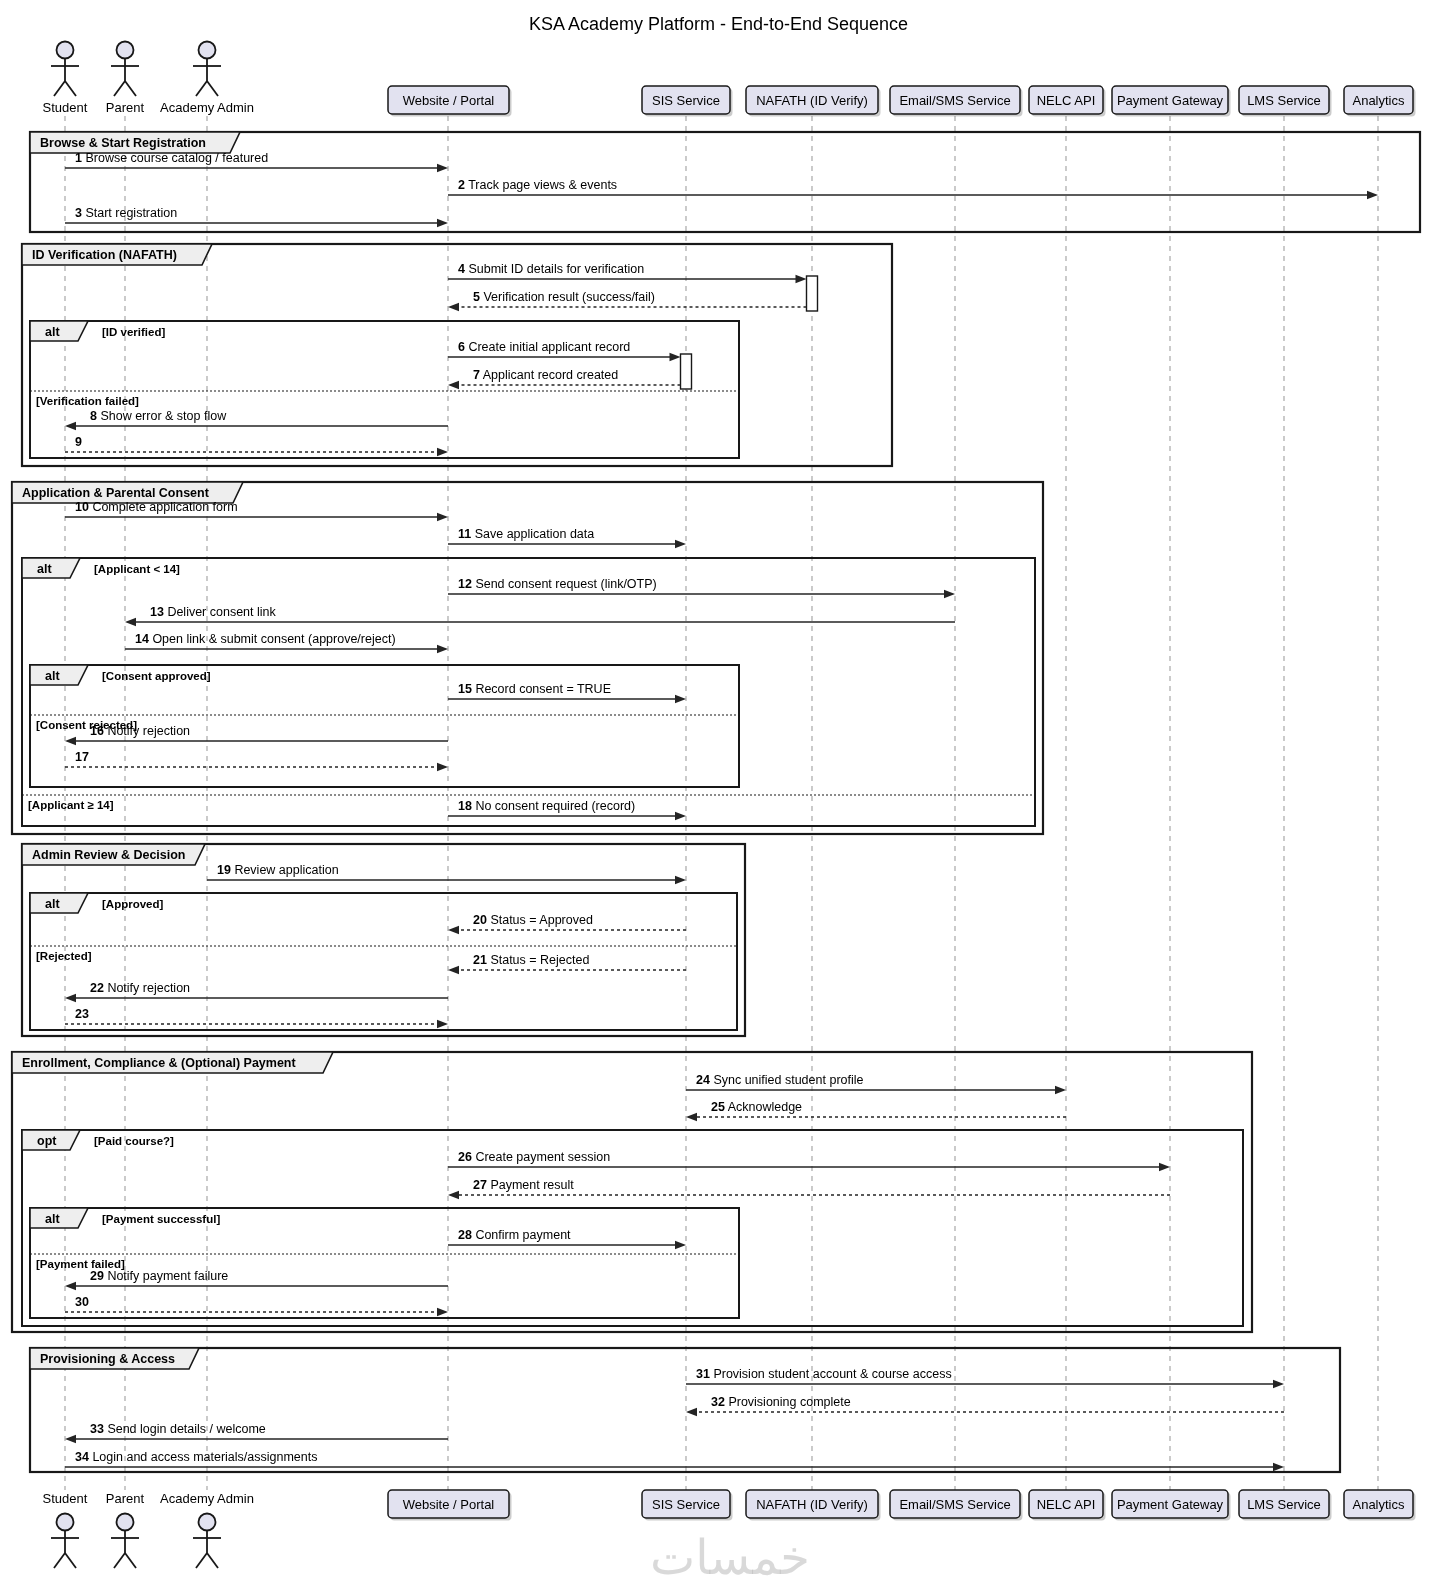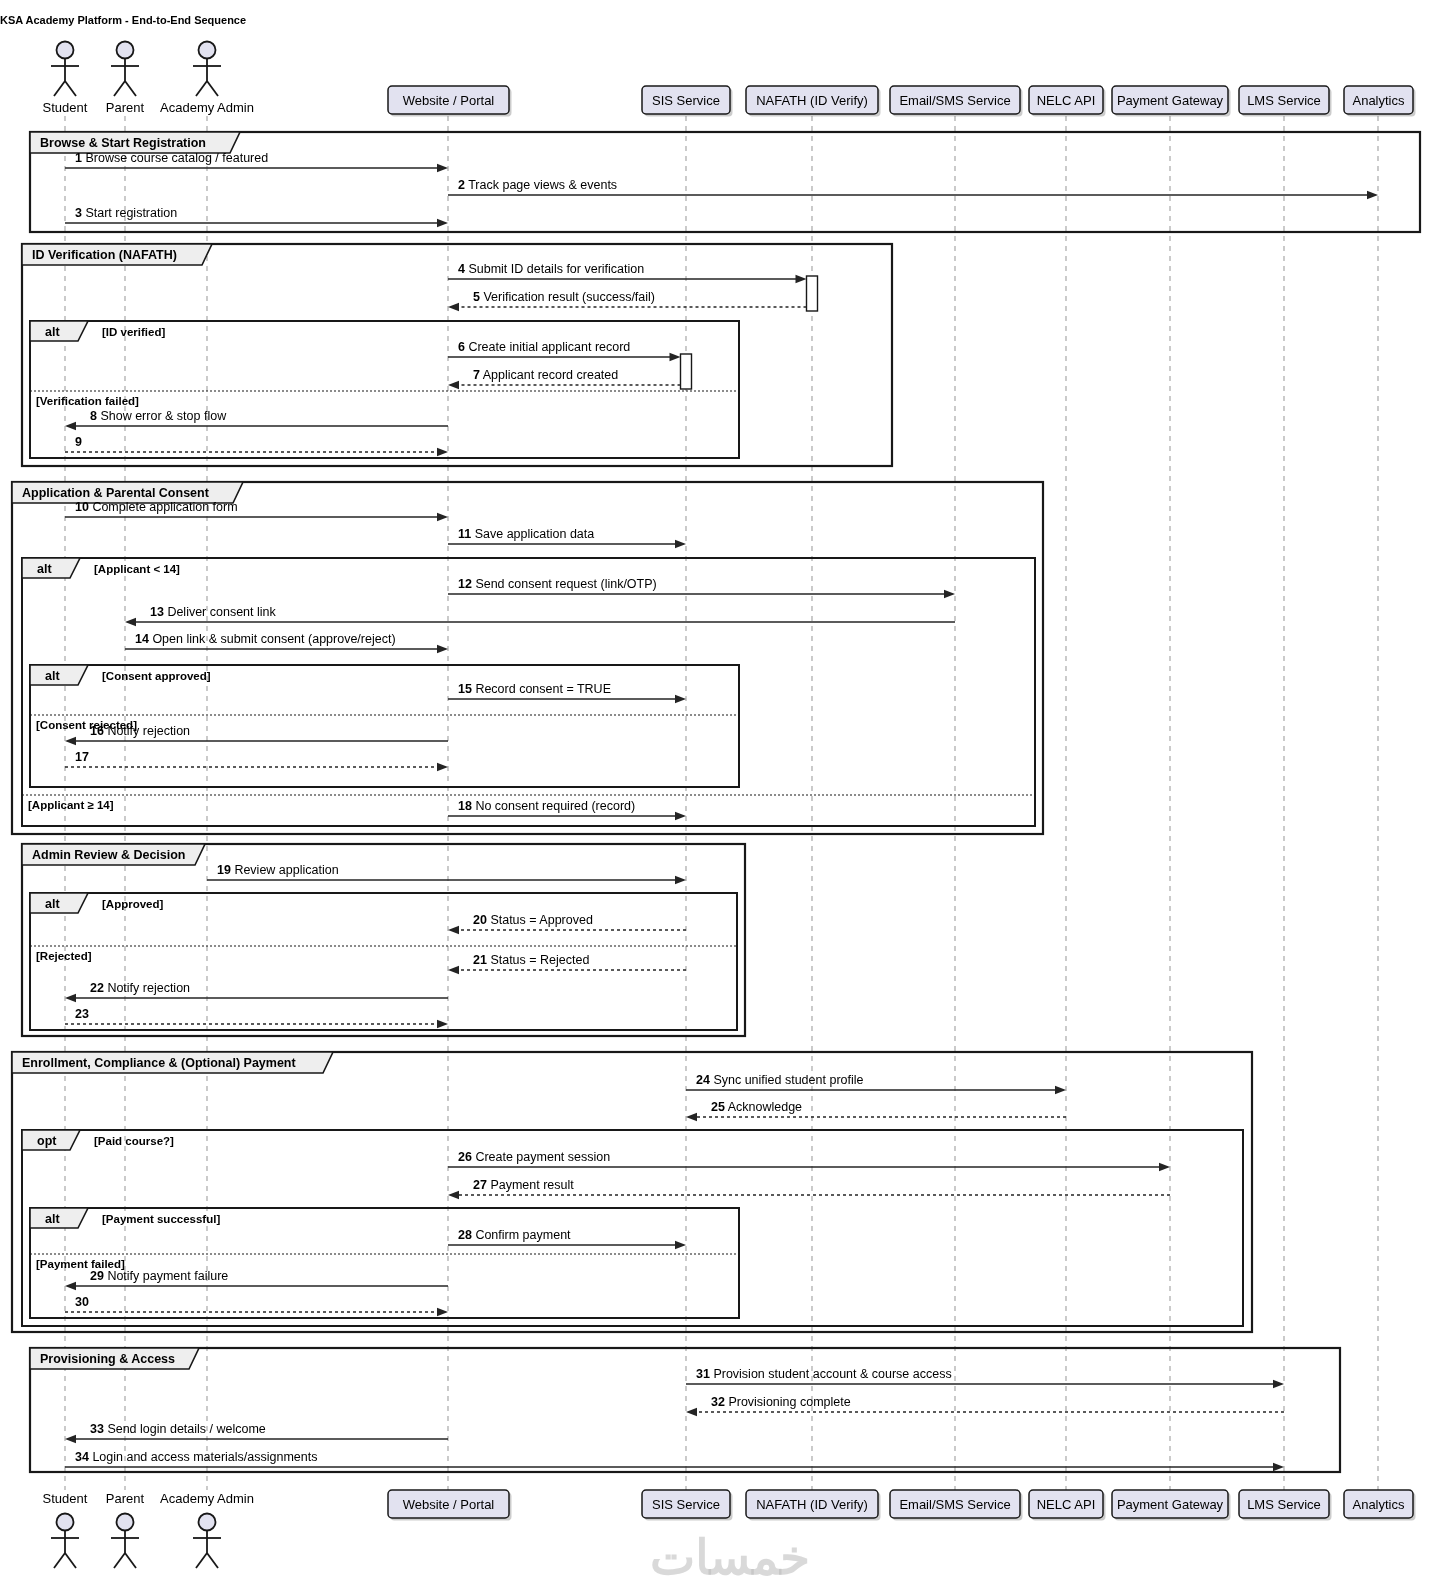--- a/index.html
+++ b/index.html
@@ -5,26 +5,26 @@
   html,body{margin:0;padding:0;background:#fff;}
   #canvas{
     position:relative;
     width:1437px;height:1592px;
     overflow:hidden;
     background:#fff;
     font-family:"Liberation Sans", sans-serif;
   }
   #title{
     position:absolute;top:14px;left:0;width:1437px;
-    font-size:11px;font-weight:bold;color:#000;
+    text-align:center;font-size:18px;font-weight:normal;color:#000;
   }
   #diagram{position:absolute;top:0;left:0;}
   #watermark{
     position:absolute;top:1534px;left:610px;width:200px;
-    font-size:48px;font-weight:bold;color:rgba(185,185,185,0.55);
+    font-size:48px;font-weight:normal;color:rgba(185,185,185,0.55);
     direction:rtl;letter-spacing:2px;line-height:1;
   }
   text{font-family:"Liberation Sans", sans-serif;}
 </style>
 </head>
 <body>
 
 <div id="canvas">
   <svg id="diagram" width="1437" height="1592" viewBox="0 0 1437 1592" xmlns="http://www.w3.org/2000/svg">
       <line x1="65" y1="116" x2="65" y2="1490" stroke="#A8A8A8" stroke-width="1.2" stroke-dasharray="5,5"></line>

